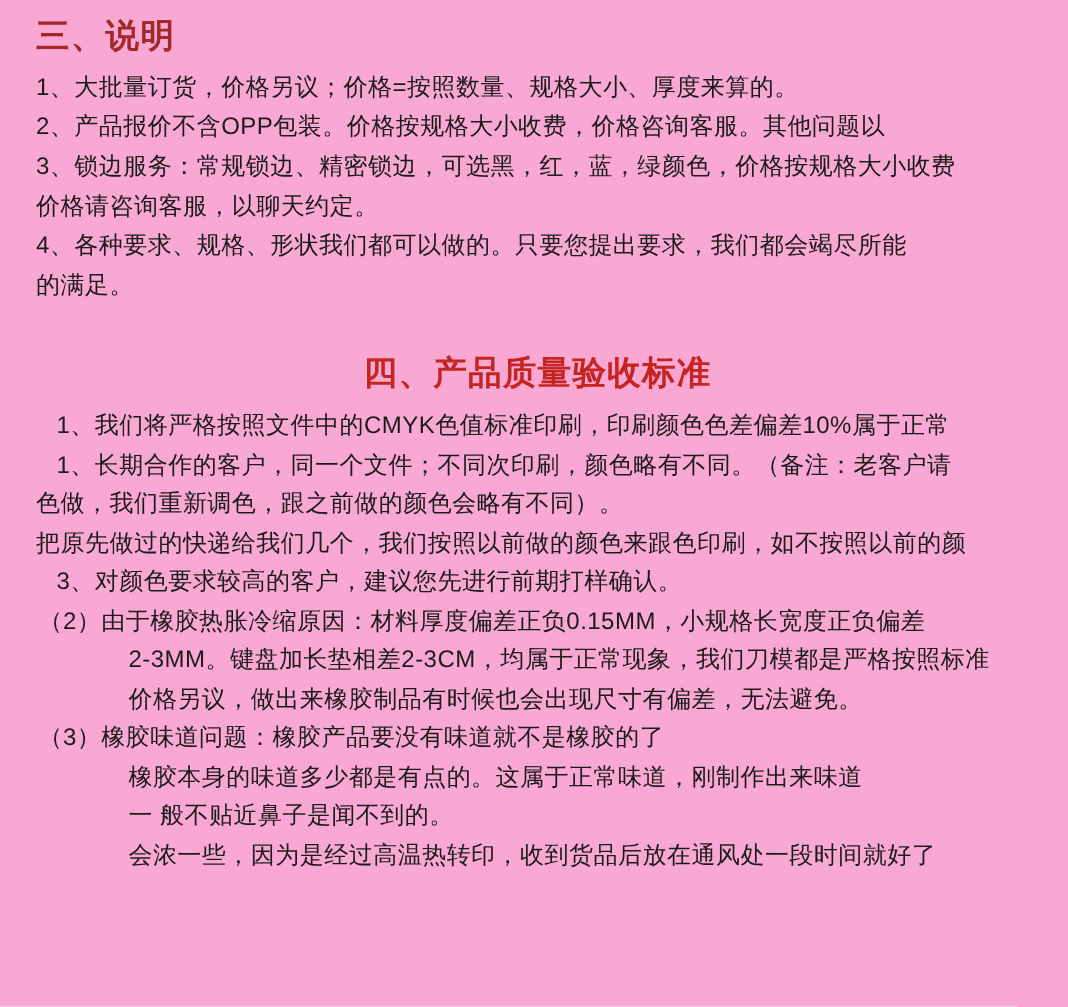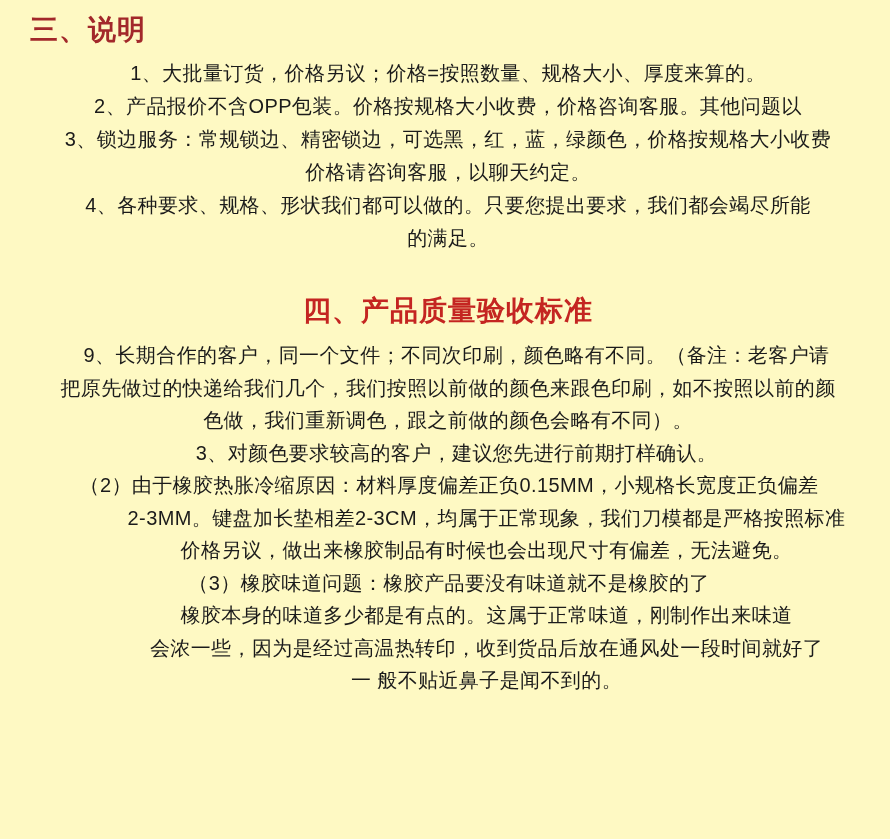--- a/index.html
+++ b/index.html
@@ -4,37 +4,37 @@
 <style>
   html, body {
     margin: 0;
     padding: 0;
     background: #ffffff;
   }
   .page {
     position: relative;
     width: 890px;
     height: 839px;
-    background: #fef9c3;
+    background: #f9a8d4;
     font-family: "Liberation Sans", sans-serif;
     color: #1b1b1b;
     padding: 13px 24px 0 30px;
     box-sizing: border-box;
     overflow: hidden;
   }
   .sec-heading {
     font-size: 28px;
     font-weight: bold;
     line-height: 33px;
     margin: 0;
     letter-spacing: 1px;
   }
   .sec-heading.sec3 { color: #a2282a; }
   .sec-heading.sec4 { color: #c42521; margin-top: 39px; text-align: center; }
-  .body-block { margin-top: 11px; text-align: center; }
+  .body-block { margin-top: 11px; }
   .body-block.b4 { margin-top: 12px; }
   .line {
     font-size: 20px;
     line-height: 33px;
     letter-spacing: 0.4px;
     white-space: nowrap;
   }
   .b4 .line { line-height: 32.5px; }
   .indent-num  { margin-left: 17px; }  
   .indent-paren{ margin-left: 2px; }   
@@ -52,26 +52,27 @@
     <div class="line">2、产品报价不含OPP包装。价格按规格大小收费，价格咨询客服。其他问题以</div>
     <div class="line">3、锁边服务：常规锁边、精密锁边，可选黑，红，蓝，绿颜色，价格按规格大小收费</div>
     <div class="line">价格请咨询客服，以聊天约定。</div>
     <div class="line">4、各种要求、规格、形状我们都可以做的。只要您提出要求，我们都会竭尽所能</div>
     <div class="line">的满足。</div>
   </div>
 
   <h2 class="sec-heading sec4">四、产品质量验收标准</h2>
 
   <div class="body-block b4">
-    <div class="line indent-num">9、长期合作的客户，同一个文件；不同次印刷，颜色略有不同。（备注：老客户请</div>
+    <div class="line indent-num">1、我们将严格按照文件中的CMYK色值标准印刷，印刷颜色色差偏差10%属于正常</div>
+    <div class="line indent-num">1、长期合作的客户，同一个文件；不同次印刷，颜色略有不同。（备注：老客户请</div>
+    <div class="line">色做，我们重新调色，跟之前做的颜色会略有不同）。</div>
     <div class="line">把原先做过的快递给我们几个，我们按照以前做的颜色来跟色印刷，如不按照以前的颜</div>
-    <div class="line">色做，我们重新调色，跟之前做的颜色会略有不同）。</div>
     <div class="line indent-num">3、对颜色要求较高的客户，建议您先进行前期打样确认。</div>
     <div class="line indent-paren">（2）由于橡胶热胀冷缩原因：材料厚度偏差正负0.15MM，小规格长宽度正负偏差</div>
     <div class="line indent-hang">2-3MM。键盘加长垫相差2-3CM，均属于正常现象，我们刀模都是严格按照标准</div>
     <div class="line indent-hang">价格另议，做出来橡胶制品有时候也会出现尺寸有偏差，无法避免。</div>
     <div class="line indent-paren">（3）橡胶味道问题：橡胶产品要没有味道就不是橡胶的了</div>
     <div class="line indent-hang">橡胶本身的味道多少都是有点的。这属于正常味道，刚制作出来味道</div>
+    <div class="line indent-hang">一 般不贴近鼻子是闻不到的。</div>
     <div class="line indent-hang">会浓一些，因为是经过高温热转印，收到货品后放在通风处一段时间就好了</div>
-    <div class="line indent-hang">一 般不贴近鼻子是闻不到的。</div>
   </div>
 
 </div>
 
 </body></html>

